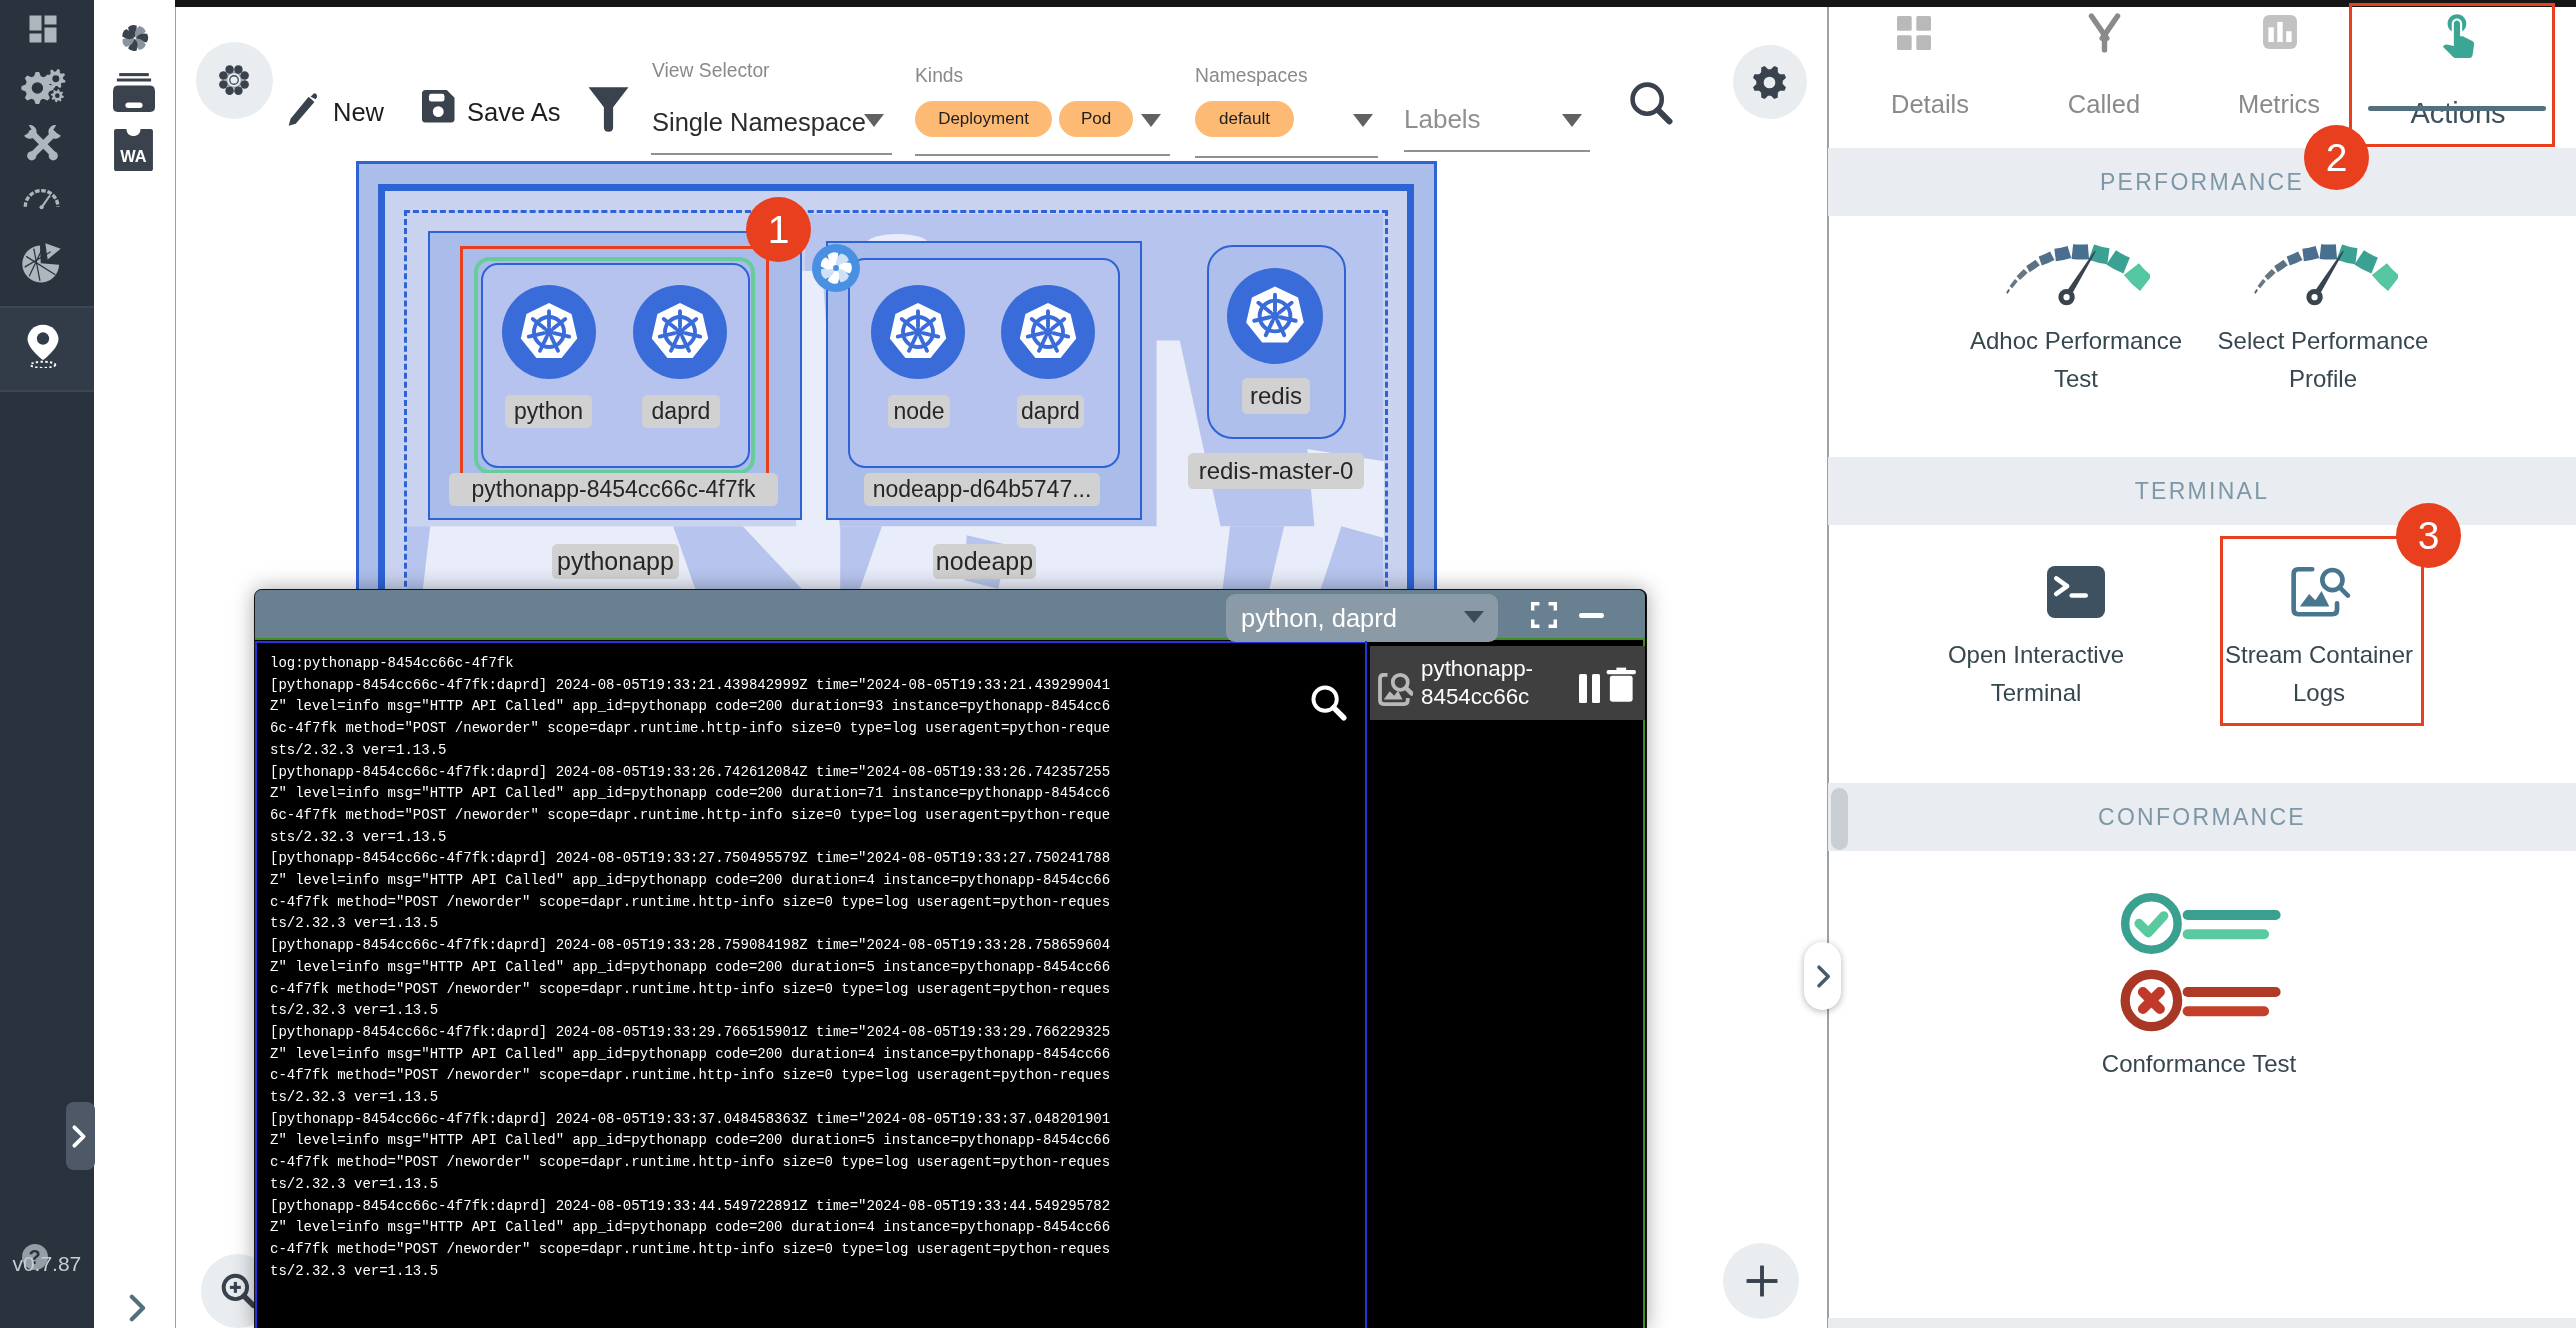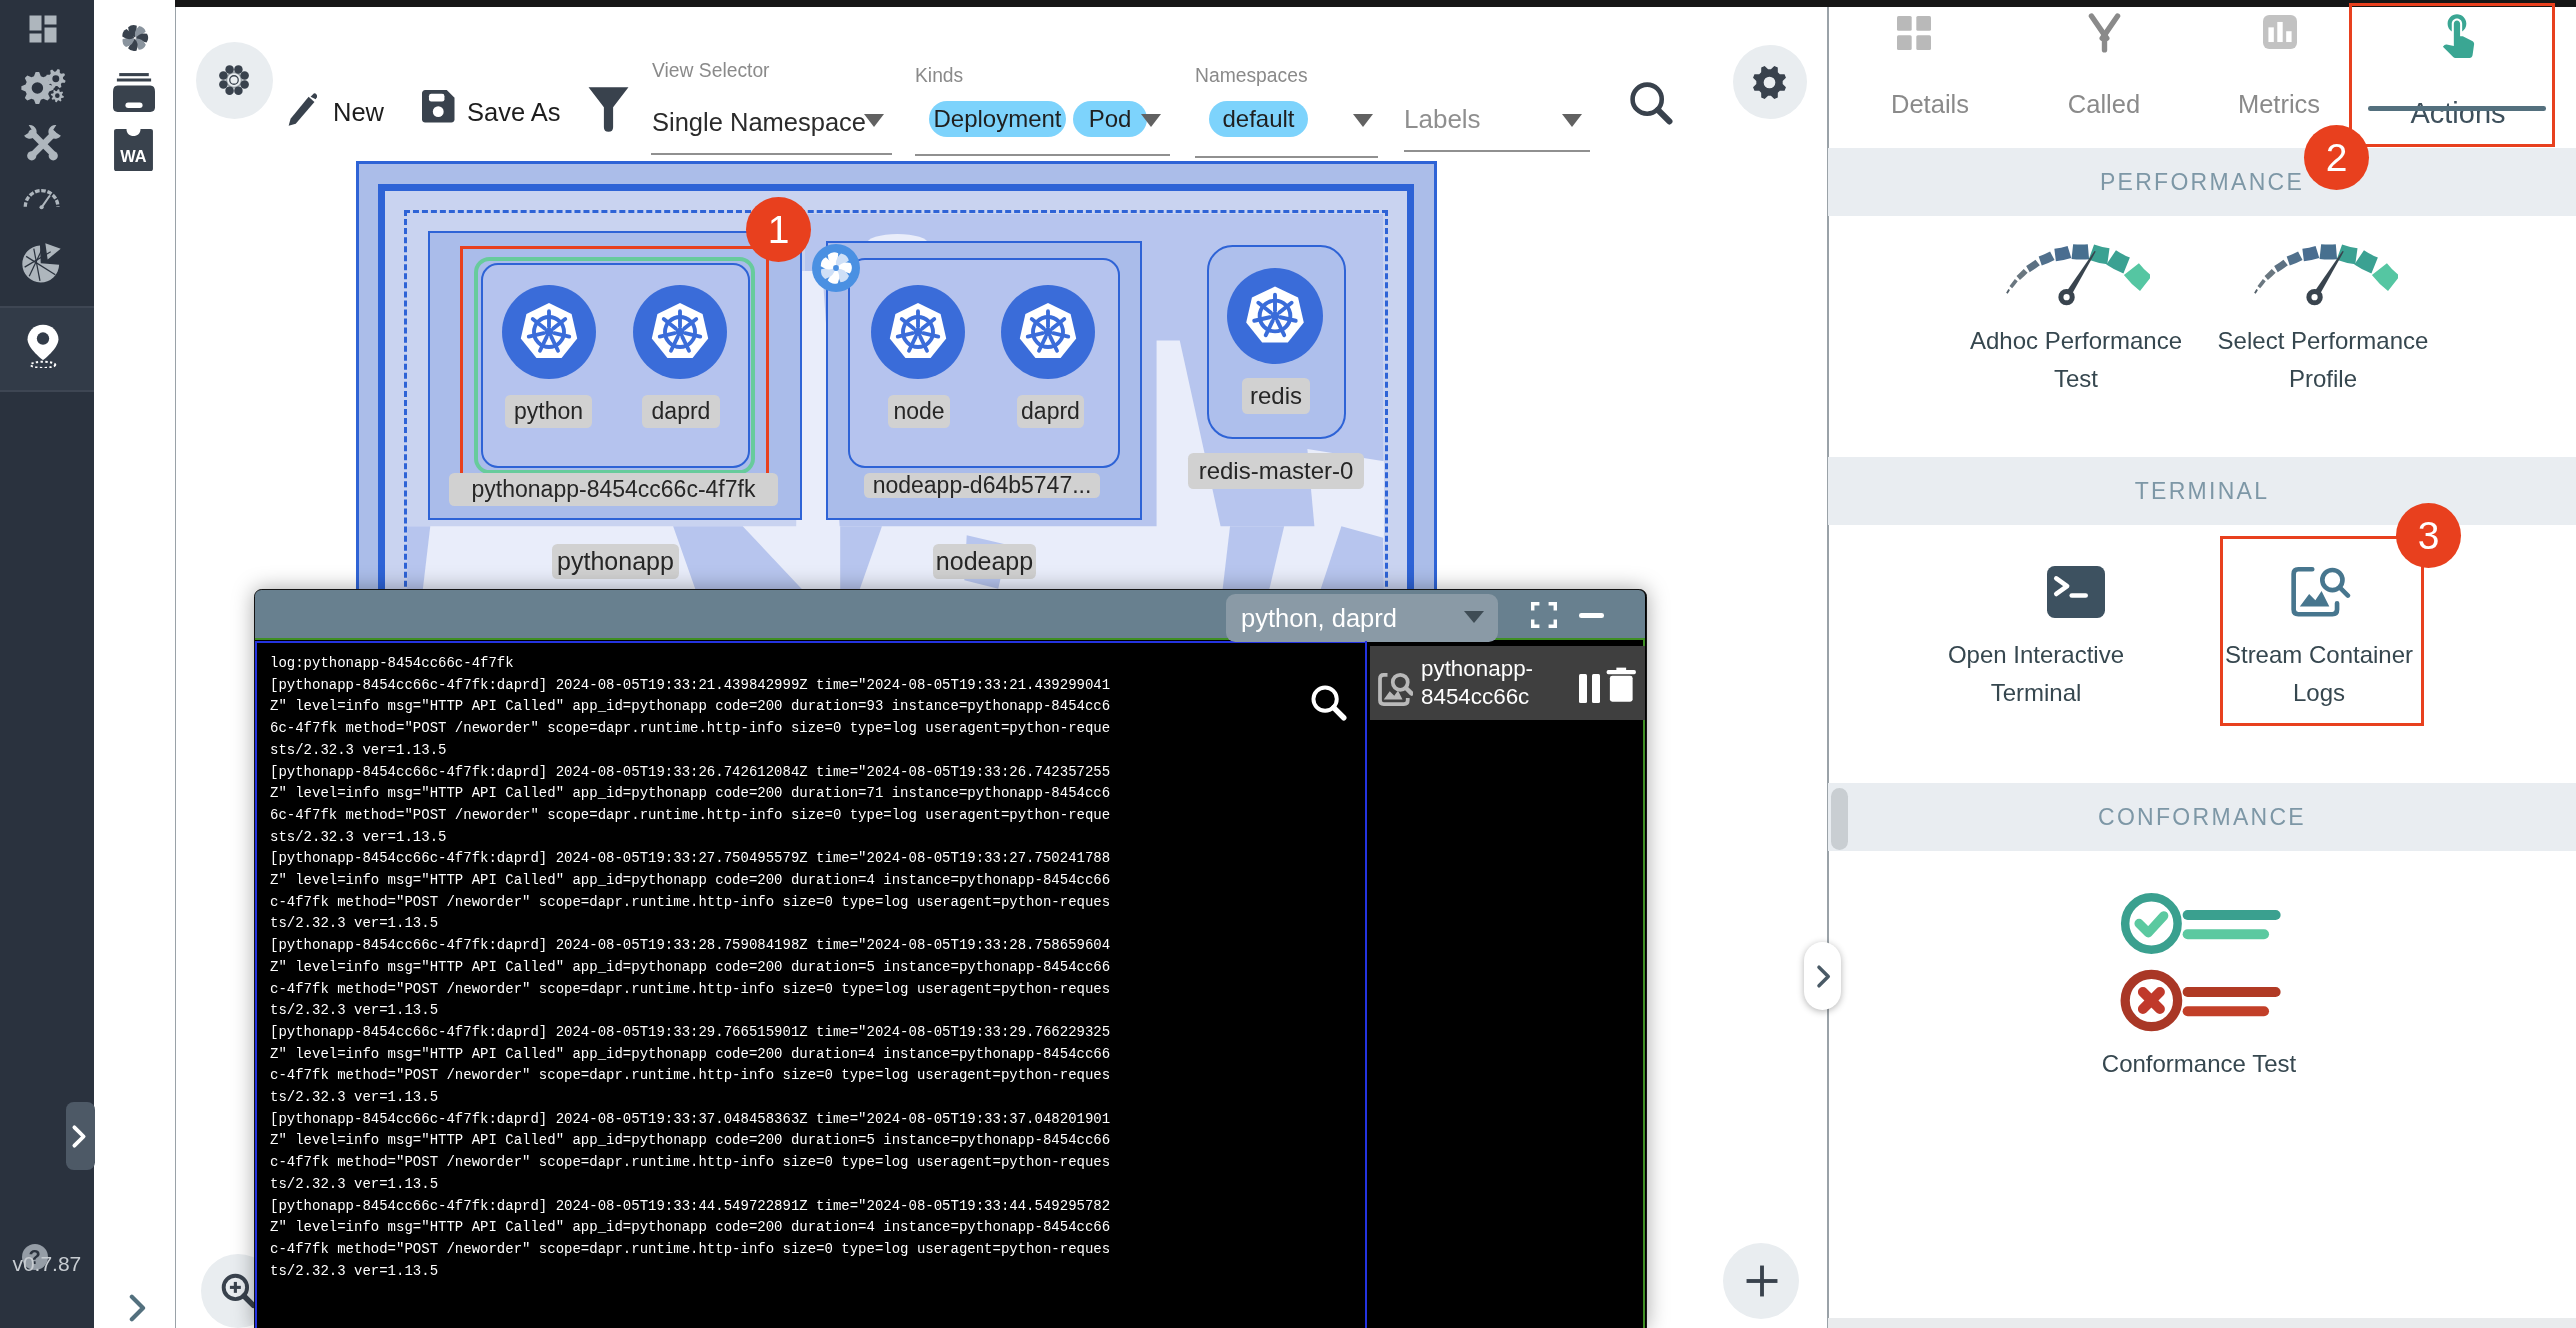--- a/index.html
+++ b/index.html
@@ -4,21 +4,21 @@
 <style>
   html,body{margin:0;padding:0;}
   body{font-family:"Liberation Sans",sans-serif;}
   #app{position:relative;width:2576px;height:1329px;background:#fff;overflow:hidden;}
   .abs{position:absolute;}
   .flexc{display:flex;align-items:center;justify-content:center;}
   .circbtn{position:absolute;border-radius:50%;background:#e9edf0;}
   .sellabel{position:absolute;font-size:19.3px;color:#8a8a8a;white-space:nowrap;}
   .selmain{position:absolute;font-size:28px;color:#2b2b2b;white-space:nowrap;}
   .uline{position:absolute;height:1.5px;background:#909090;}
-  .chip{position:absolute;background:#7dd3fc;border-radius:18.6px;color:#1f1f1f;font-size:24px;display:flex;align-items:center;justify-content:center;white-space:nowrap;margin-left:14px;}
+  .chip{position:absolute;background:#fdba74;border-radius:18.6px;color:#1f1f1f;font-size:17px;display:flex;align-items:center;justify-content:center;white-space:nowrap;}
   .dchip{position:absolute;background:#d1d1d1;border-radius:5.4px;color:#262626;display:flex;align-items:center;justify-content:center;white-space:nowrap;}
   .toollbl{position:absolute;font-size:25.5px;color:#1d1d1d;white-space:nowrap;}
   .band{position:absolute;left:1828px;width:748px;height:68px;background:#e9edf1;display:flex;align-items:center;justify-content:center;font-size:23px;color:#7d97a6;letter-spacing:2.3px;}
   .plabel{position:absolute;font-size:24px;color:#36474f;text-align:center;line-height:38px;white-space:nowrap;}
   .tablabel{position:absolute;text-align:center;white-space:nowrap;margin-top:24px;}
   .badge{position:absolute;width:65px;height:65px;border-radius:50%;background:#e8401e;color:#fff;font-size:39px;display:flex;align-items:center;justify-content:center;z-index:6;}
   .arrow{position:absolute;width:0;height:0;border-left:10.8px solid transparent;border-right:10.8px solid transparent;border-top:13px solid #616161;}
 </style>
 </head>
 <body>
@@ -210,21 +210,21 @@
     </svg>
 <svg class="abs" style="left:1227px;top:268px" width="96" height="96" viewBox="0 0 124 124">
       <use href="#k8s"></use>
     </svg>
 <div class="dchip" style="left:505px;top:395px;width:87px;height:32.5px;font-size:23px">python</div>
 <div class="dchip" style="left:642px;top:395px;width:78px;height:32.5px;font-size:23px">daprd</div>
 <div class="dchip" style="left:888px;top:395px;width:62px;height:32.5px;font-size:23px">node</div>
 <div class="dchip" style="left:1017px;top:395px;width:67px;height:32.5px;font-size:23px">daprd</div>
 <div class="dchip" style="left:1242px;top:378px;width:68px;height:36px;font-size:24px">redis</div>
 <div class="dchip" style="left:449px;top:473px;width:329px;height:32.5px;font-size:23px">pythonapp-8454cc66c-4f7fk</div>
-<div class="dchip" style="left:864px;top:473px;width:236px;height:25px;font-size:23px">nodeapp-d64b5747...</div>
+<div class="dchip" style="left:864px;top:473px;width:236px;height:33px;font-size:23px">nodeapp-d64b5747...</div>
 <div class="dchip" style="left:1188px;top:453px;width:176px;height:36px;font-size:24px">redis-master-0</div>
 <div class="dchip" style="left:552px;top:544px;width:127px;height:35px;font-size:25px">pythonapp</div>
 <div class="dchip" style="left:933px;top:544px;width:103px;height:35px;font-size:25px">nodeapp</div>
 <div class="badge" style="left:746px;top:197px">1</div>
 <svg class="abs" style="left:812px;top:244px" width="48" height="48" viewBox="0 0 100 100">
       <circle cx="50" cy="50" r="50" fill="#4a90e2"></circle>
       <g transform="translate(5,5) scale(0.9)">
         <path transform="rotate(0.0 50 50)" d="M50,48 Q32,42 31,20 Q42,10 55,16 Q55,34 50,48 Z" fill="#ffffff"></path>
         <path transform="rotate(51.4 50 50)" d="M50,48 Q32,42 31,20 Q42,10 55,16 Q55,34 50,48 Z" fill="#cfe0f7"></path>
         <path transform="rotate(102.9 50 50)" d="M50,48 Q32,42 31,20 Q42,10 55,16 Q55,34 50,48 Z" fill="#ffffff"></path>

